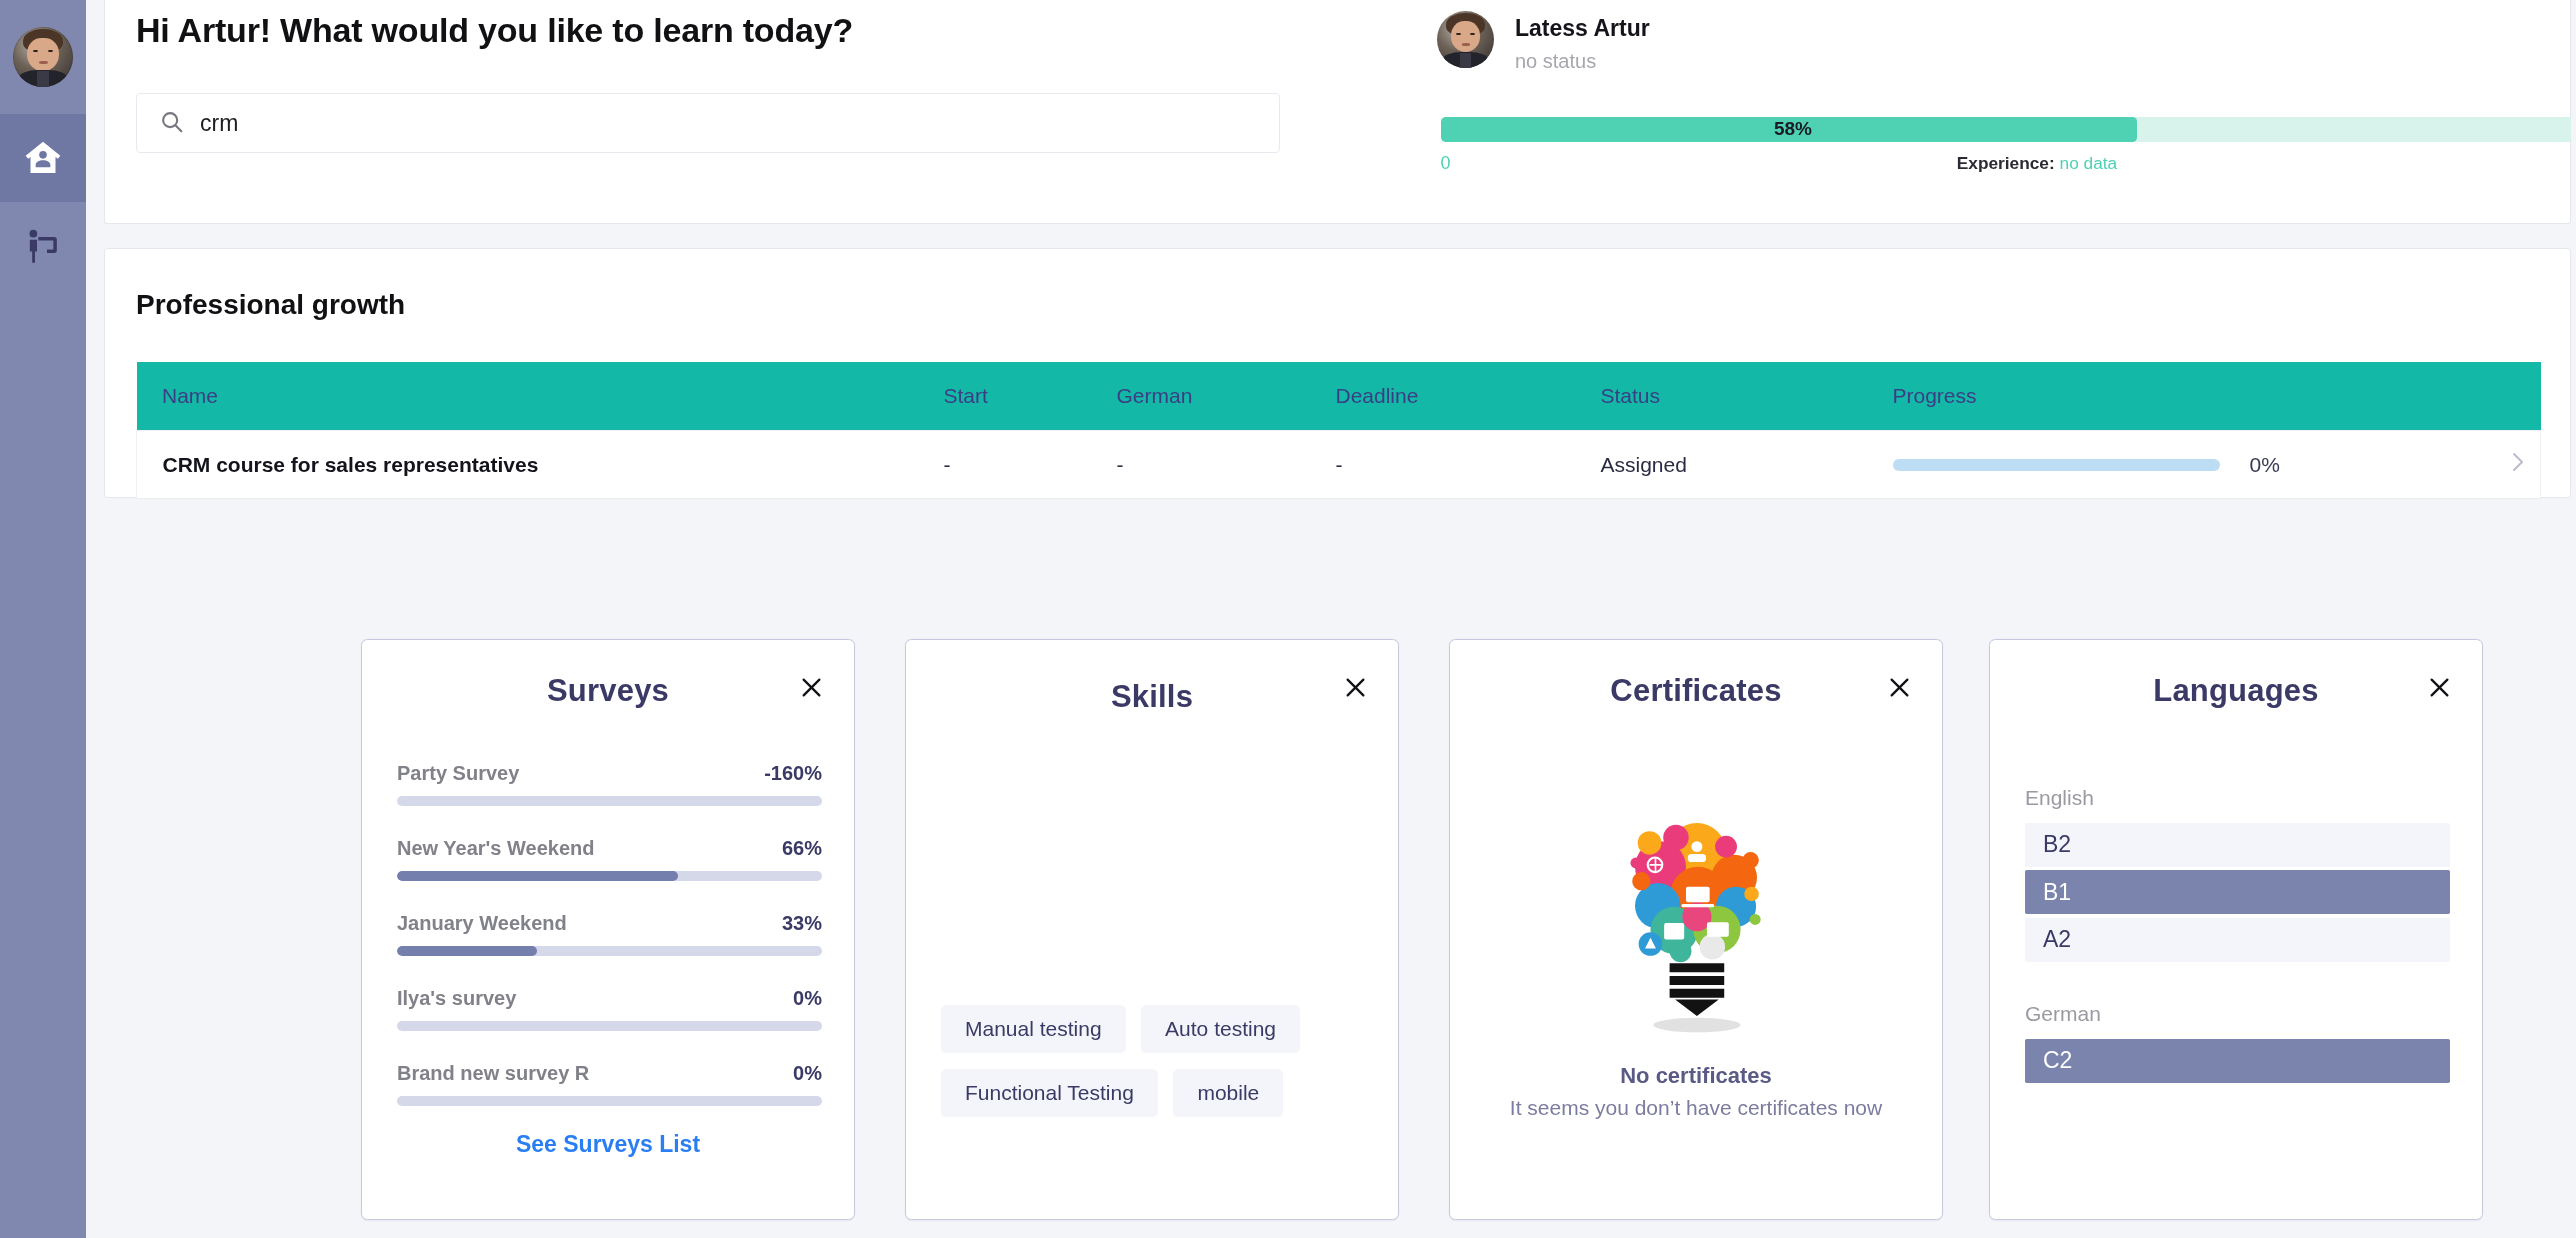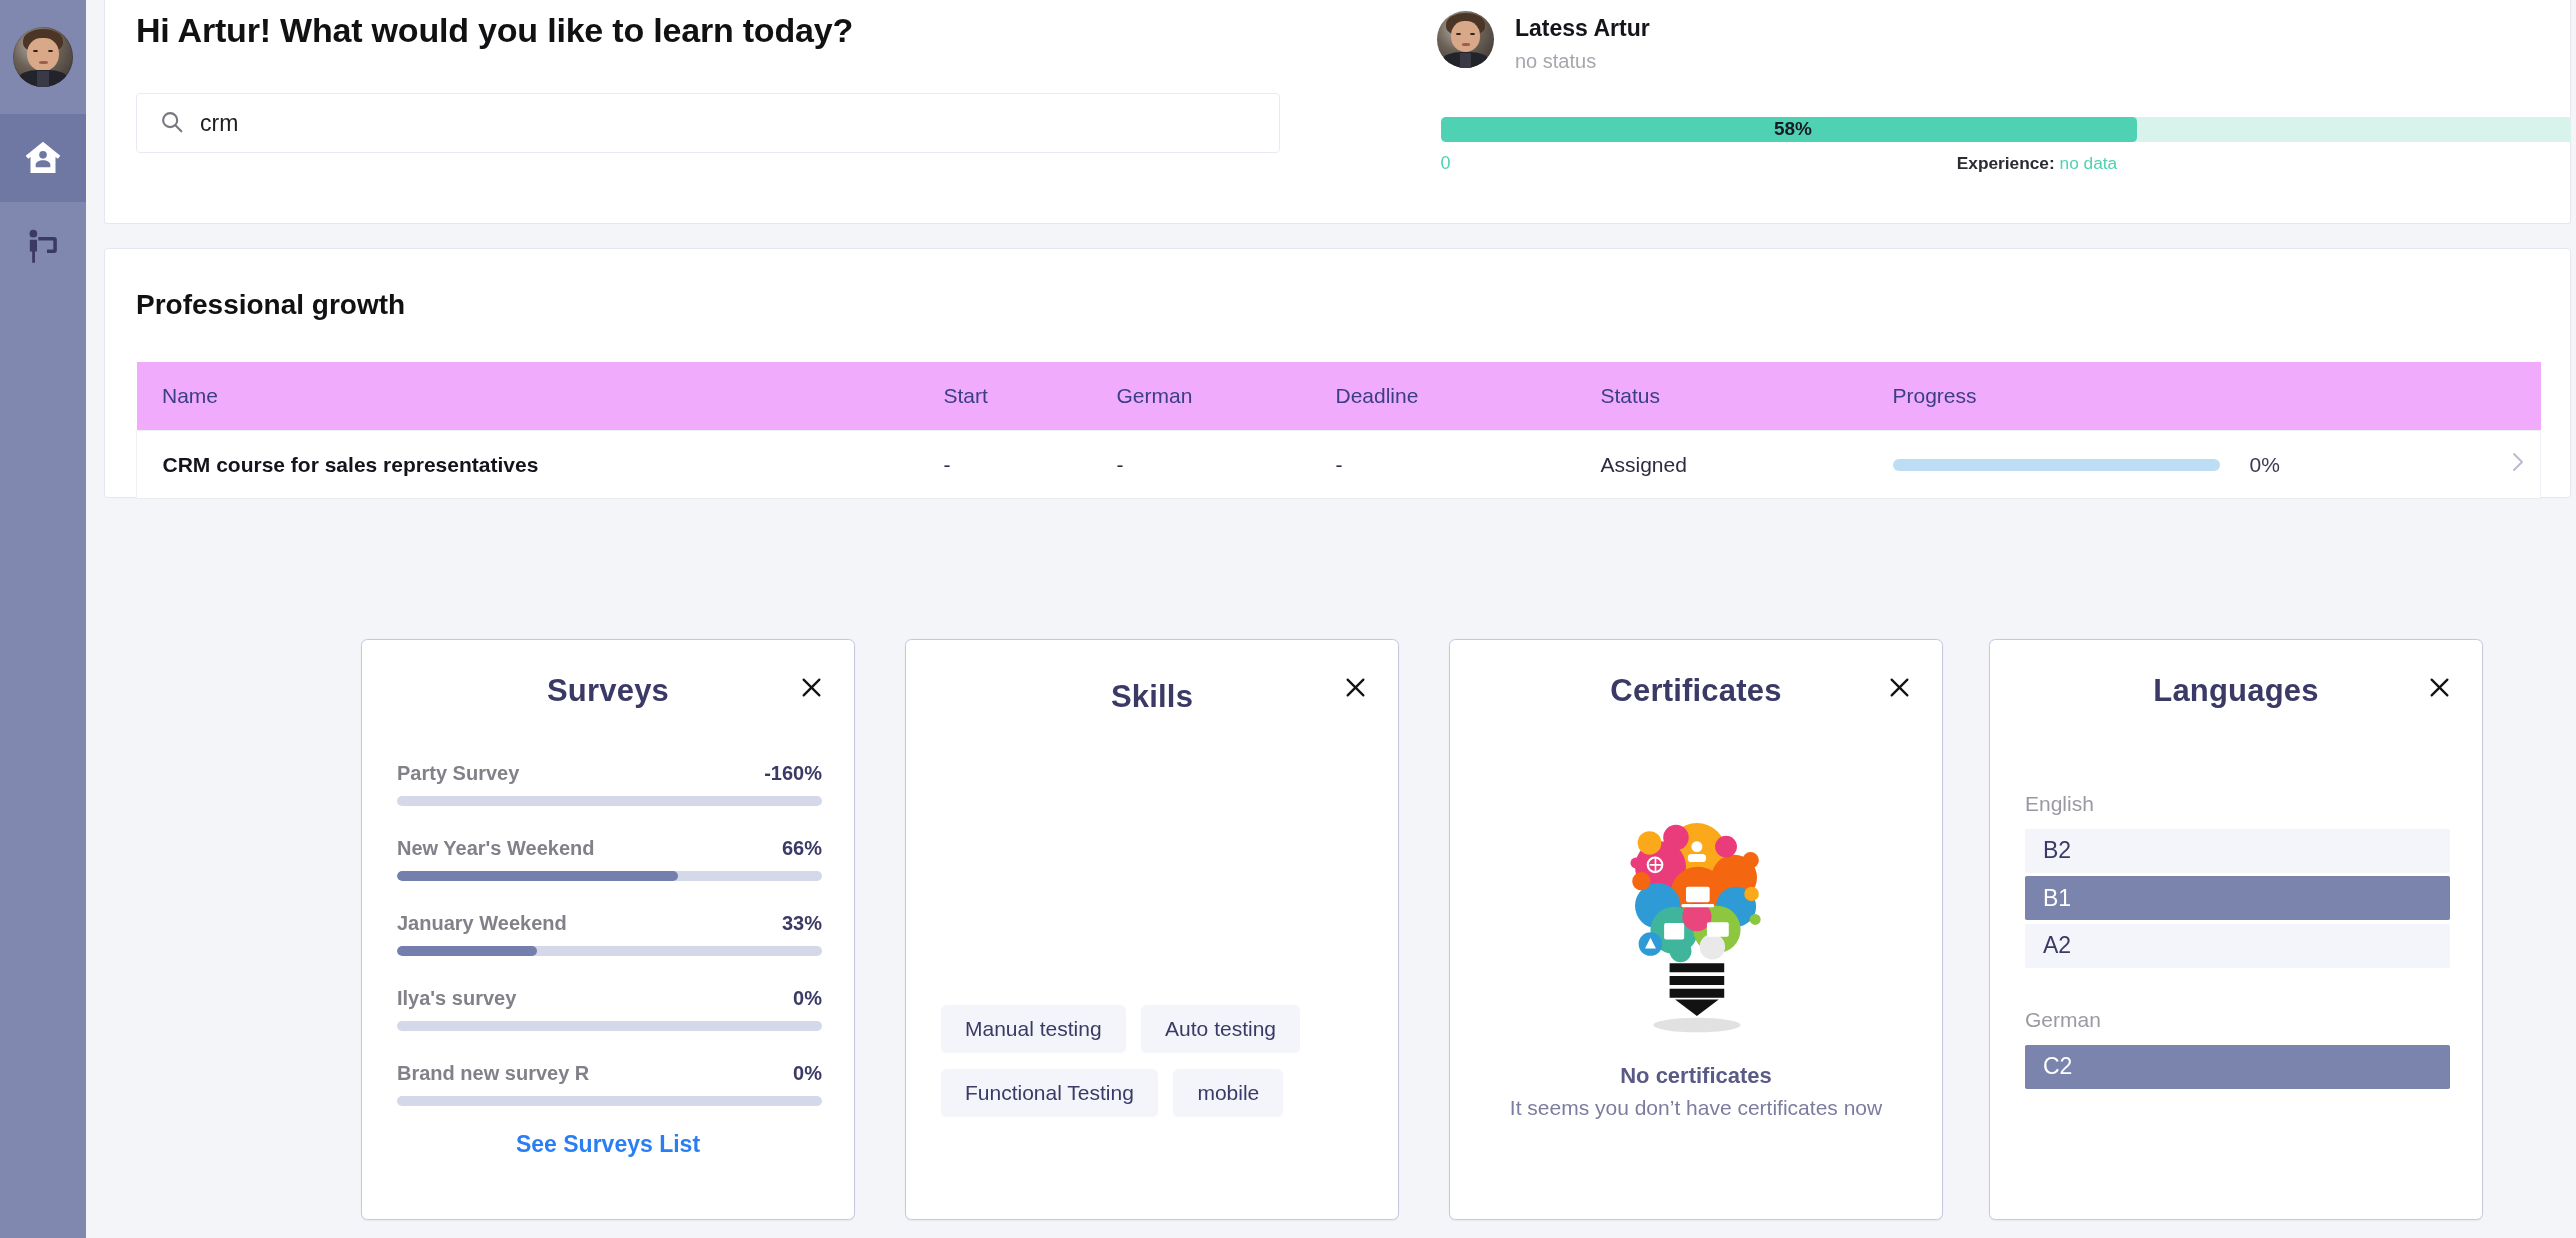--- a/index.html
+++ b/index.html
@@ -135,21 +135,21 @@
   }
   #growth-title {
     position: absolute; left: 31px; top: 40px;
     font-size: 28px; font-weight: bold; color: #111114;
   }
   #growth-table {
     position: absolute; left: 31px; top: 113px;
     width: 2405px;
   }
   #growth-table table { border-collapse: collapse; width: 100%; table-layout: fixed; }
-  #growth-table thead tr { background: #f0abfc; }
+  #growth-table thead tr { background: #14b8a6; }
   #growth-table th {
     text-align: left; font-size: 21px; font-weight: normal;
     color: #3a3f85; padding: 22px 0 22px 0; height: 68px;
   }
   #growth-table tbody tr { background: #fff; border: 0.9px solid #f0f0f6; }
   #growth-table td {
     font-size: 21px; color: #2b2b42; height: 68px;
     border-bottom: 0.9px solid #ececed; border-top: none;
   }
   #growth-table td.name { font-weight: bold; color: #14141c; padding-left: 25.5px; }
@@ -237,21 +237,21 @@
   #cert-sub {
     position: absolute; left: 0; top: 456px; width: 100%;
     text-align: center; font-size: 21px; color: #7c7ca0;
   }
 
   
   .lang-wrap { position: absolute; left: 35px; top: 140px; width: 425px; }
   .lang-label {
     font-size: 21px; color: #9a9aa3; margin-bottom: 12.8px; margin-top: 40px;
   }
-  .lang-label.first { margin-top: 12px; }
+  .lang-label.first { margin-top: 6px; }
   .lang-item {
     height: 44px; display: flex; align-items: center;
     padding-left: 18px; font-size: 23px; color: #3b3a66;
     background: #f4f5fa; margin-bottom: 3.6px; border-radius: 1.8px;
     cursor: pointer;
   }
   .lang-item.sel { background: #7b84ad; color: #ffffff; }
 
   
   #scroll-strip {

